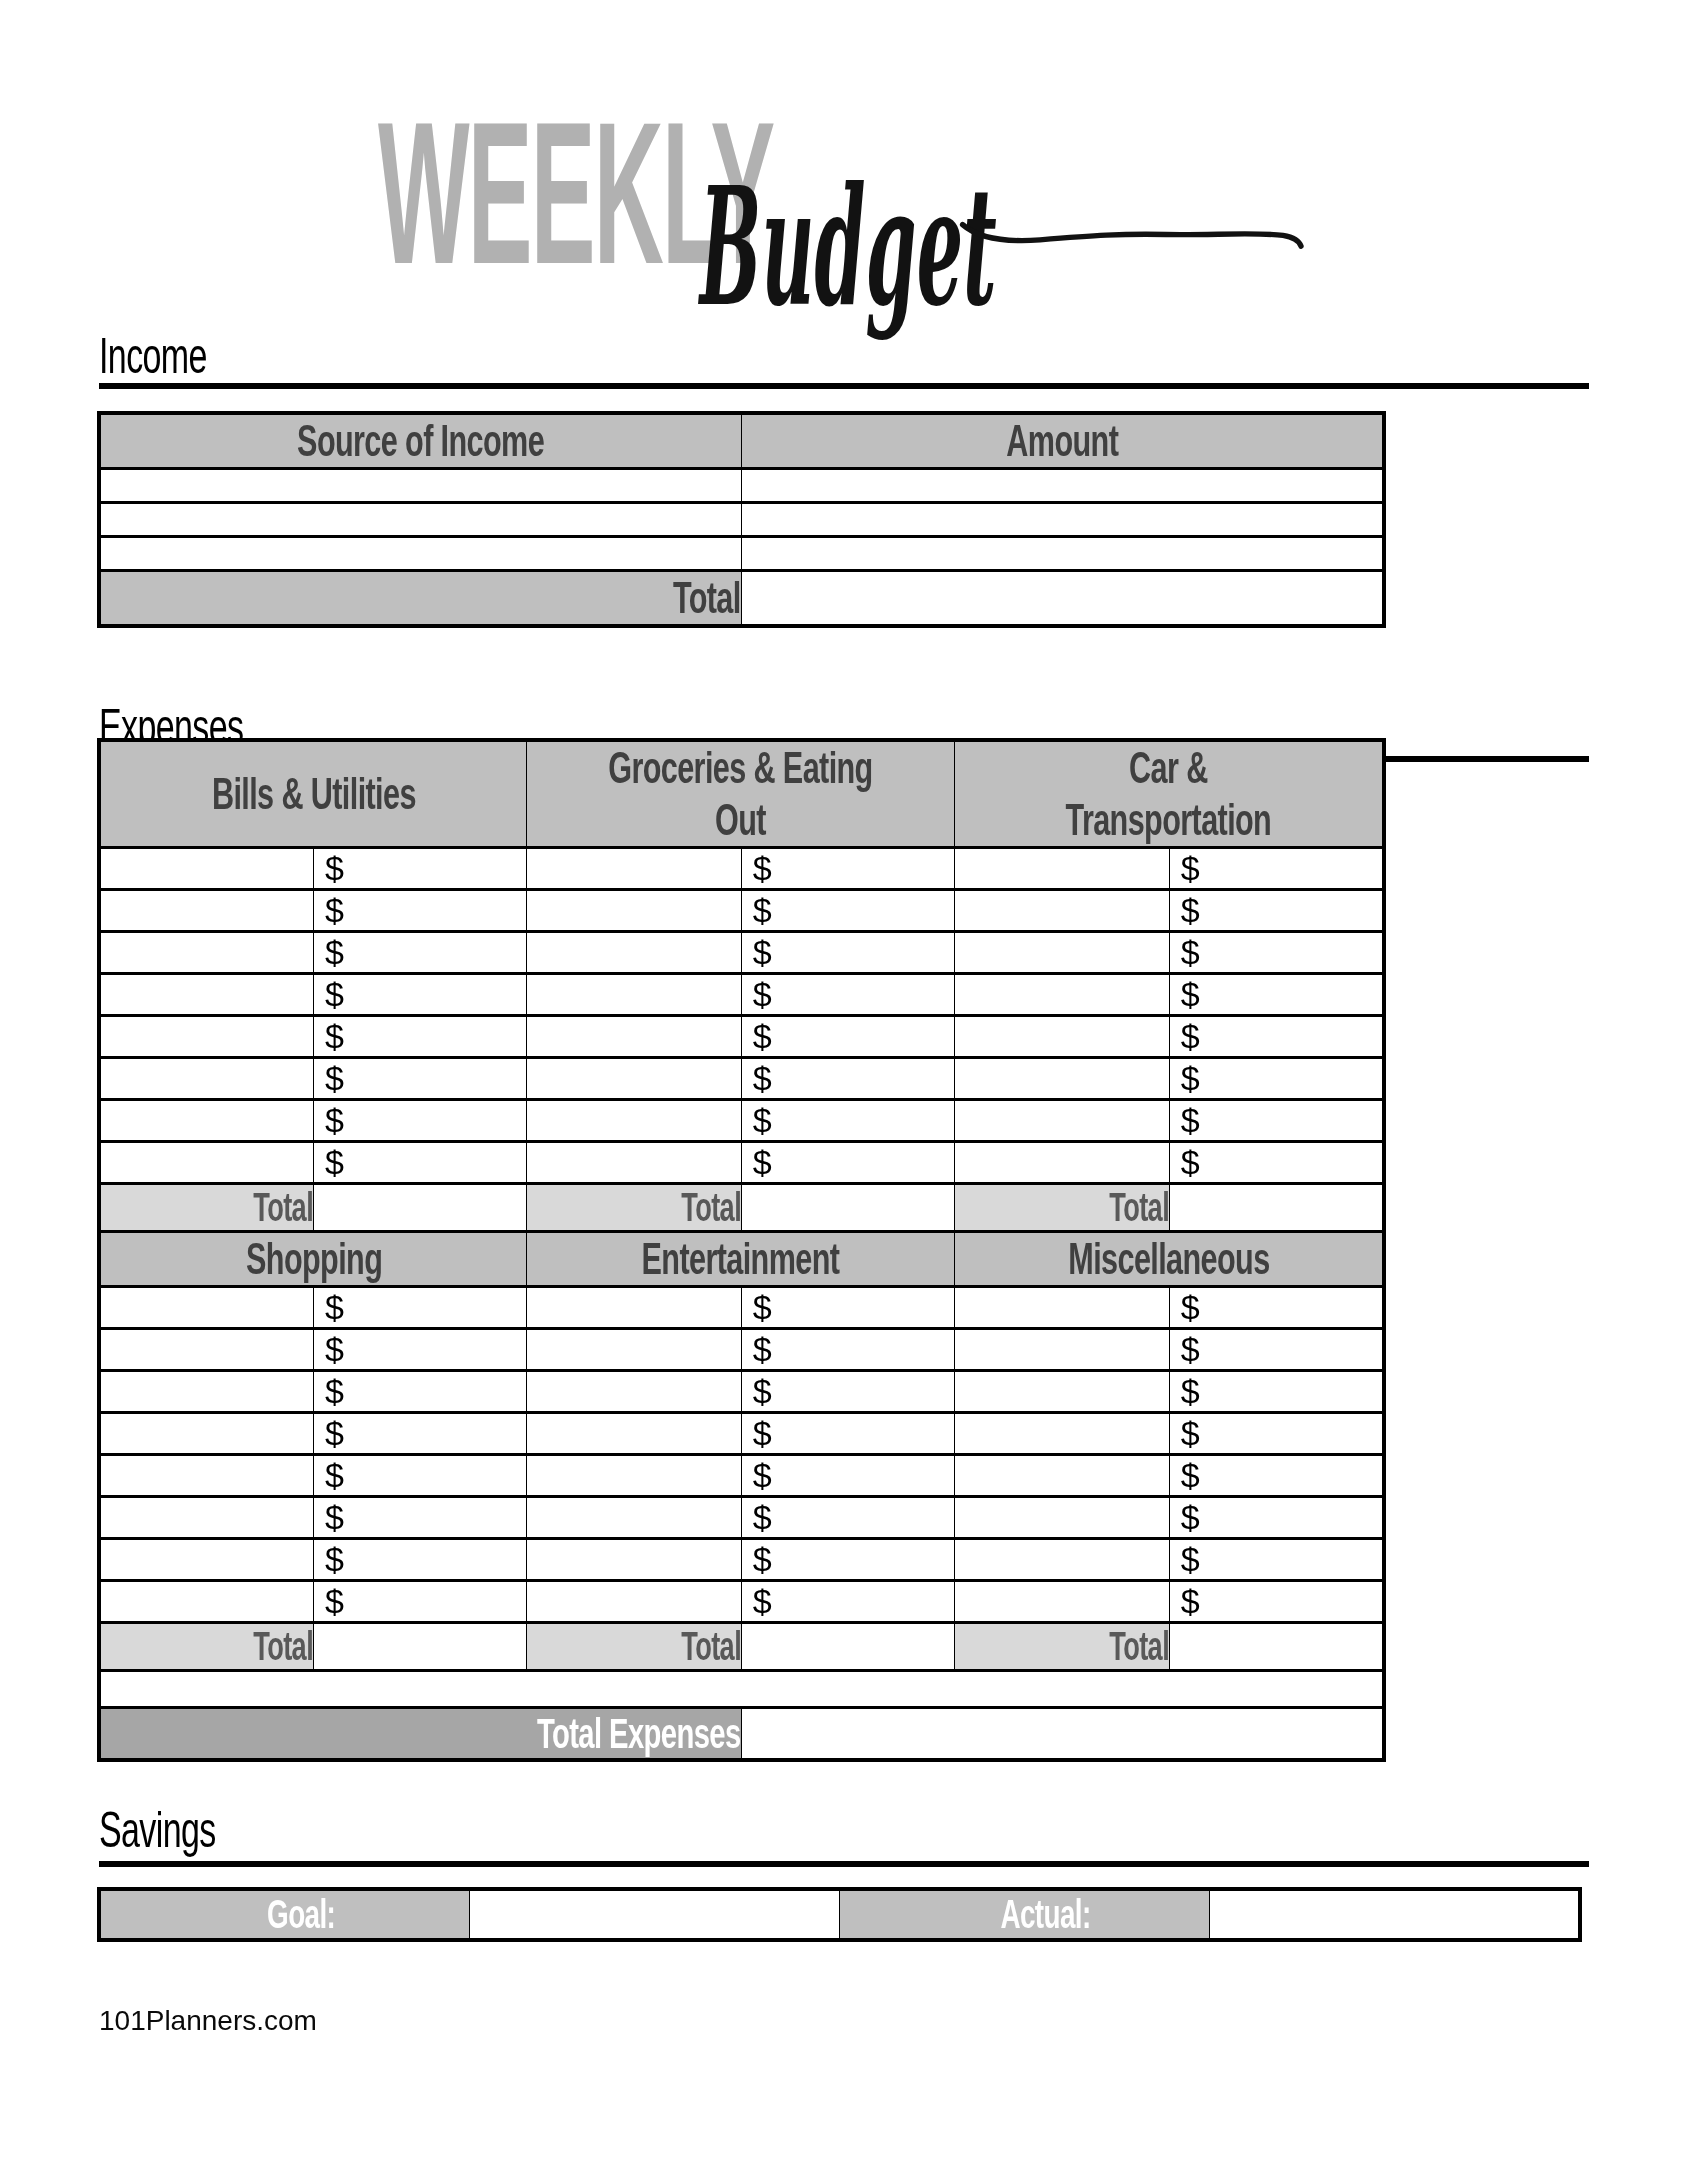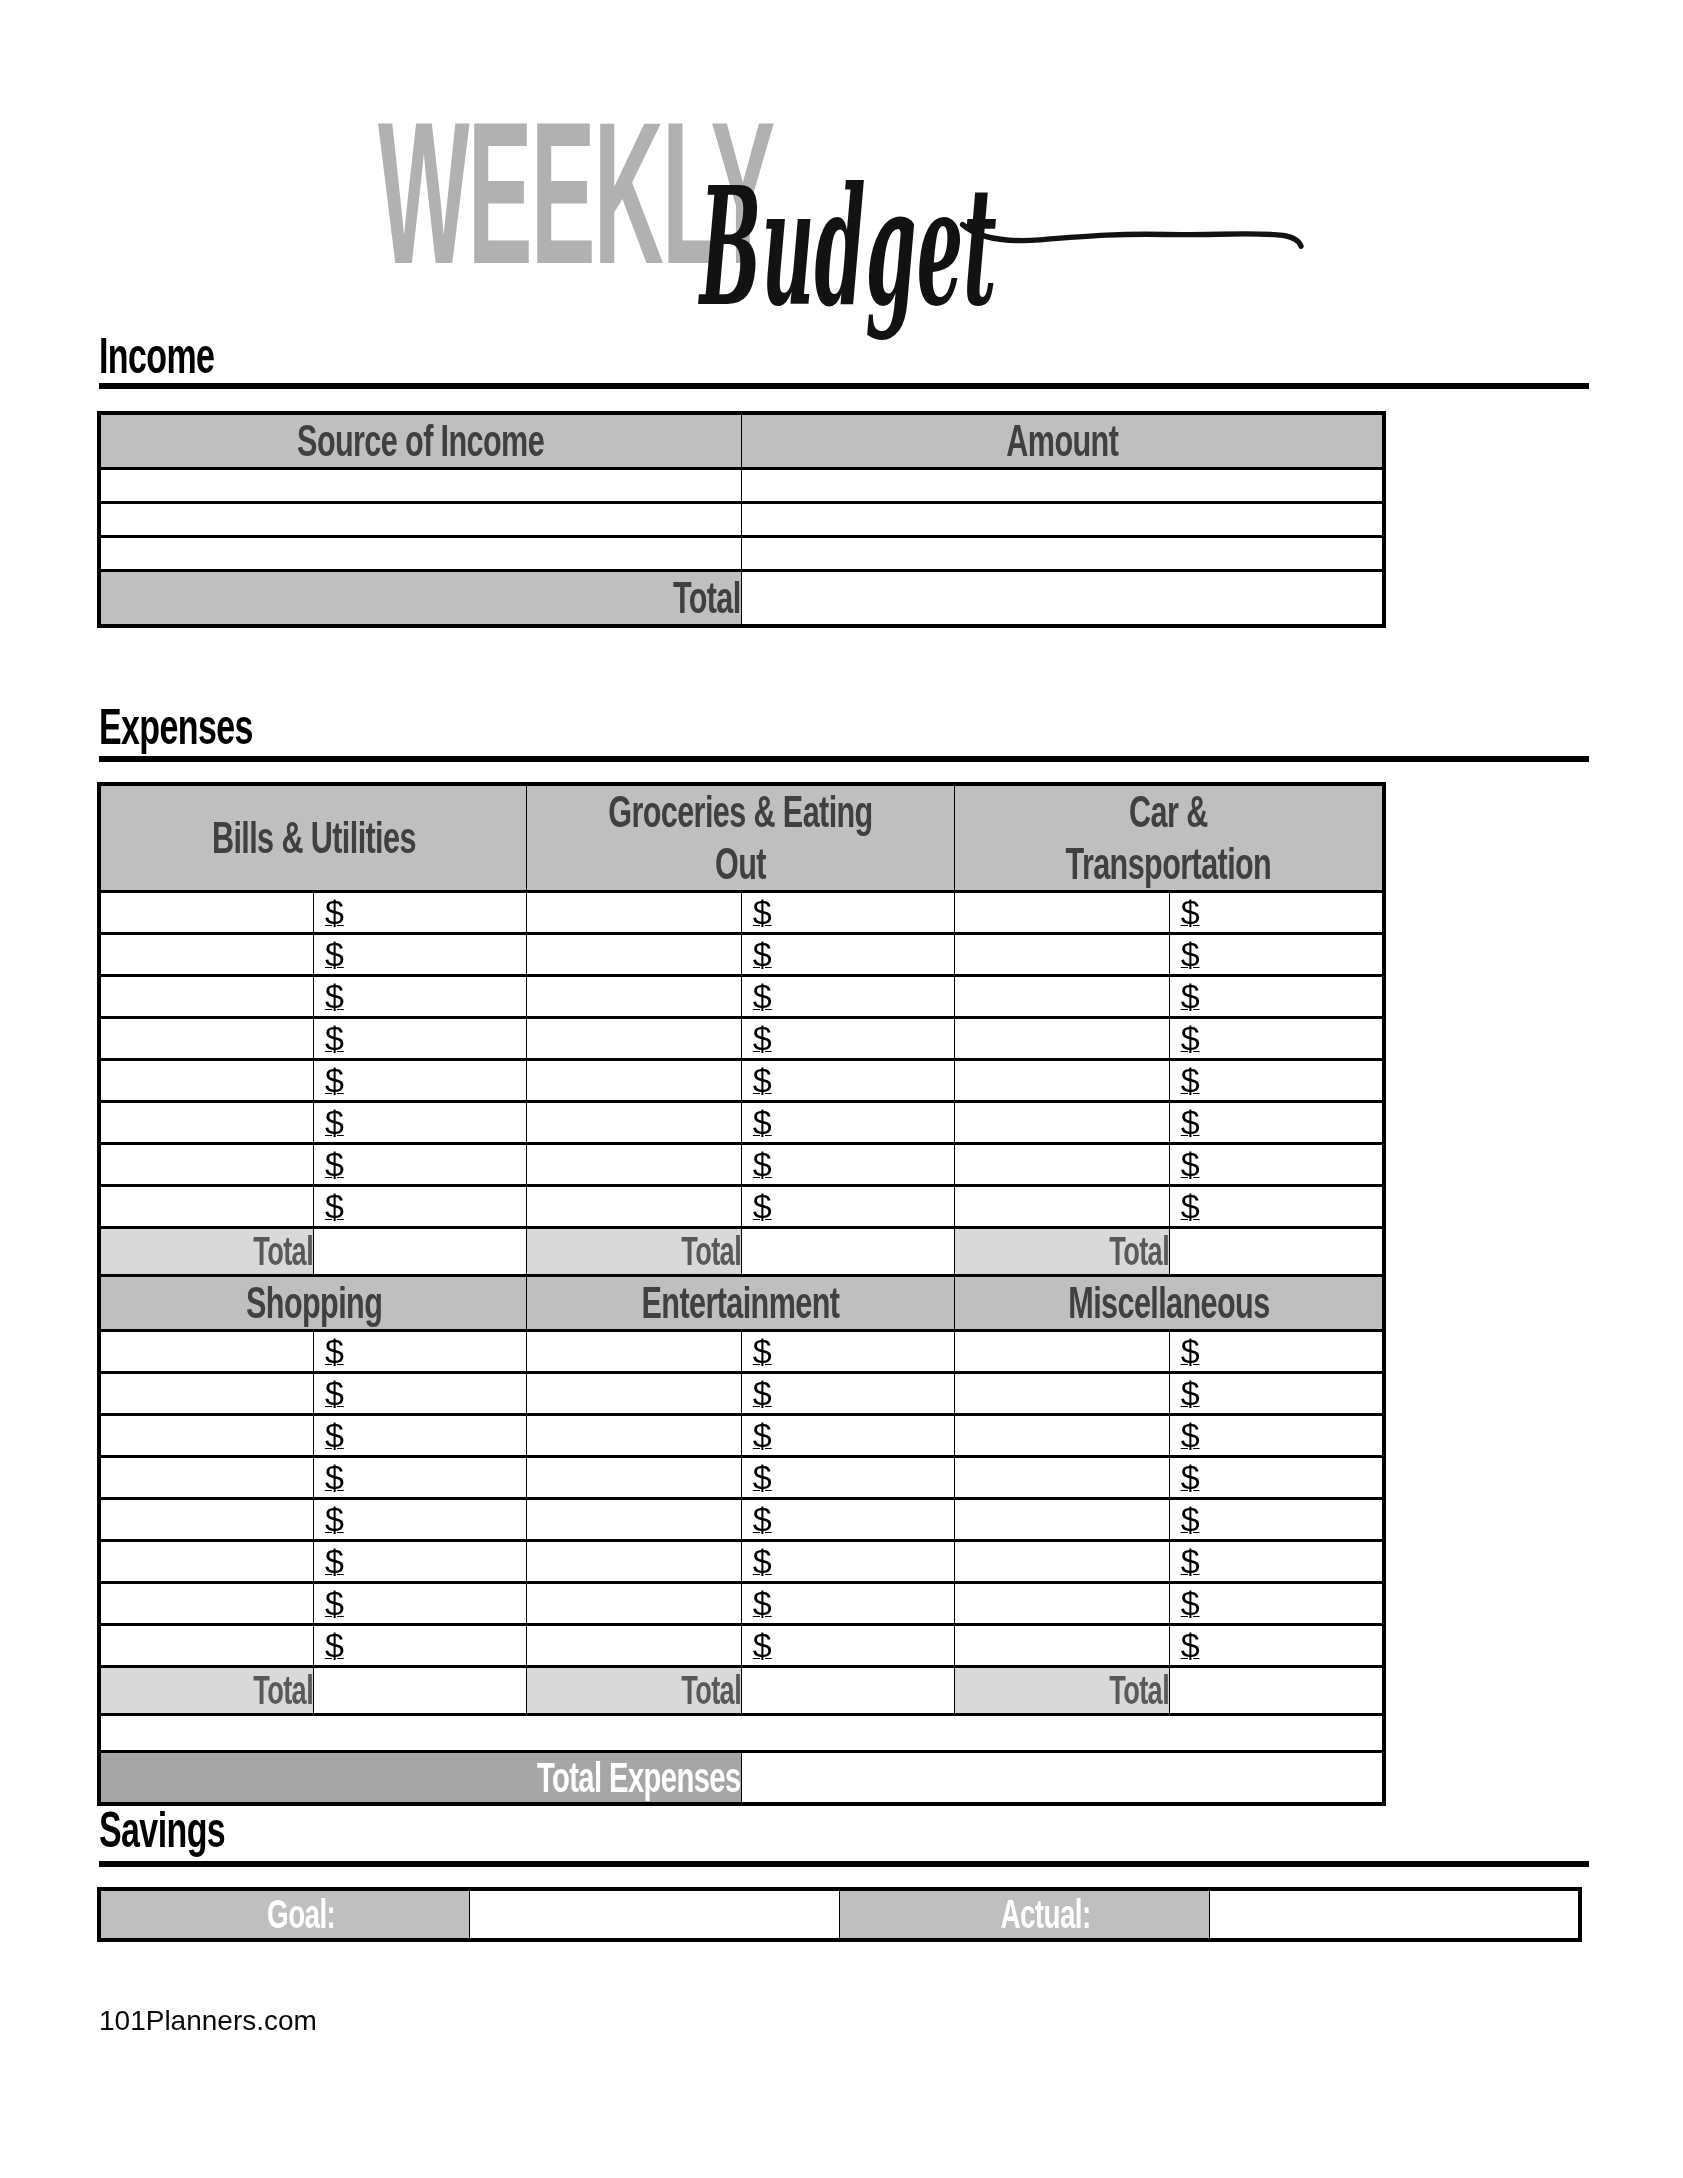--- a/index.html
+++ b/index.html
@@ -6,40 +6,40 @@
   .page{position:relative;width:1683px;height:2178px;background:#ffffff;overflow:hidden;
         font-family:"Liberation Sans",sans-serif;color:#000;}
 
   
   .weekly{position:absolute;left:378px;top:92px;white-space:nowrap;}
   .weekly .wk{display:inline-block;font-size:202px;line-height:1;font-weight:bold;
               color:#b1b1b1;letter-spacing:-3.6px;transform:scaleX(0.48);transform-origin:0 0;}
   .budget-svg{position:absolute;left:698px;top:149px;}
 
   
-  .section-h{position:absolute;left:99px;font-size:50px;line-height:1;font-weight:bold;white-space:nowrap;}
+  .section-h{position:absolute;left:99px;font-size:50px;line-height:1;font-weight:normal;white-space:nowrap;}
   .cxl{display:inline-block;transform:scaleX(0.68);transform-origin:0 50%;letter-spacing:-0.9px;}
   .cx {display:inline-block;transform:scaleX(0.68);letter-spacing:-0.9px;}
   .cxr{display:inline-block;transform:scaleX(0.68);transform-origin:100% 50%;letter-spacing:-0.9px;}
   .rule{position:absolute;left:99px;width:1490px;height:6.3px;background:#000;}
 
   
   table.tbl{position:absolute;border-collapse:collapse;table-layout:fixed;background:#fff;}
   table.tbl{border:4.5px solid #000;}
   table.tbl th,table.tbl td{border-left:1.8px solid #000;border-right:1.8px solid #000;
                             border-top:3.6px solid #000;border-bottom:3.6px solid #000;
                             padding:0;vertical-align:middle;overflow:hidden;}
   .gray-hdr{background:#bfbfbf;color:#404040;text-align:center;}
   .hdr-text{font-size:45px;font-weight:bold;}
   .right-lab{text-align:right;padding-right:12.6px;}
 
   .income{left:97px;top:411px;width:1289px;}
   .i-hdr{height:50px;} .i-row{height:34px;} .i-total{height:47px;}
 
-  .expenses{left:97px;top:782px;width:1289px;text-decoration:underline;}
+  .expenses{left:97px;top:738px;width:1289px;}
   .e-hdr1{height:54px;} .e-hdr2{height:49px;} .e-row{height:37px;}
   .e-total{height:38px;} .e-empty{height:37px;} .e-texp{height:49px;}
   .dollar{font-size:34px;margin-left:10.8px;color:#000;}
   .sub-total{background:#d9d9d9;text-align:right;padding-right:12.6px;}
   .total-text{font-size:40px;font-weight:bold;color:#595959;}
   .texp{background:#a6a6a6;text-align:right;padding-right:12.6px;}
   .texp-text{font-size:43px;font-weight:bold;color:#fff;}
 
   .savings-tbl{left:97px;top:1887px;width:1485px;}
   .savings-tbl th,.savings-tbl td{border-left-width:2.7px;border-right-width:2.7px;}

